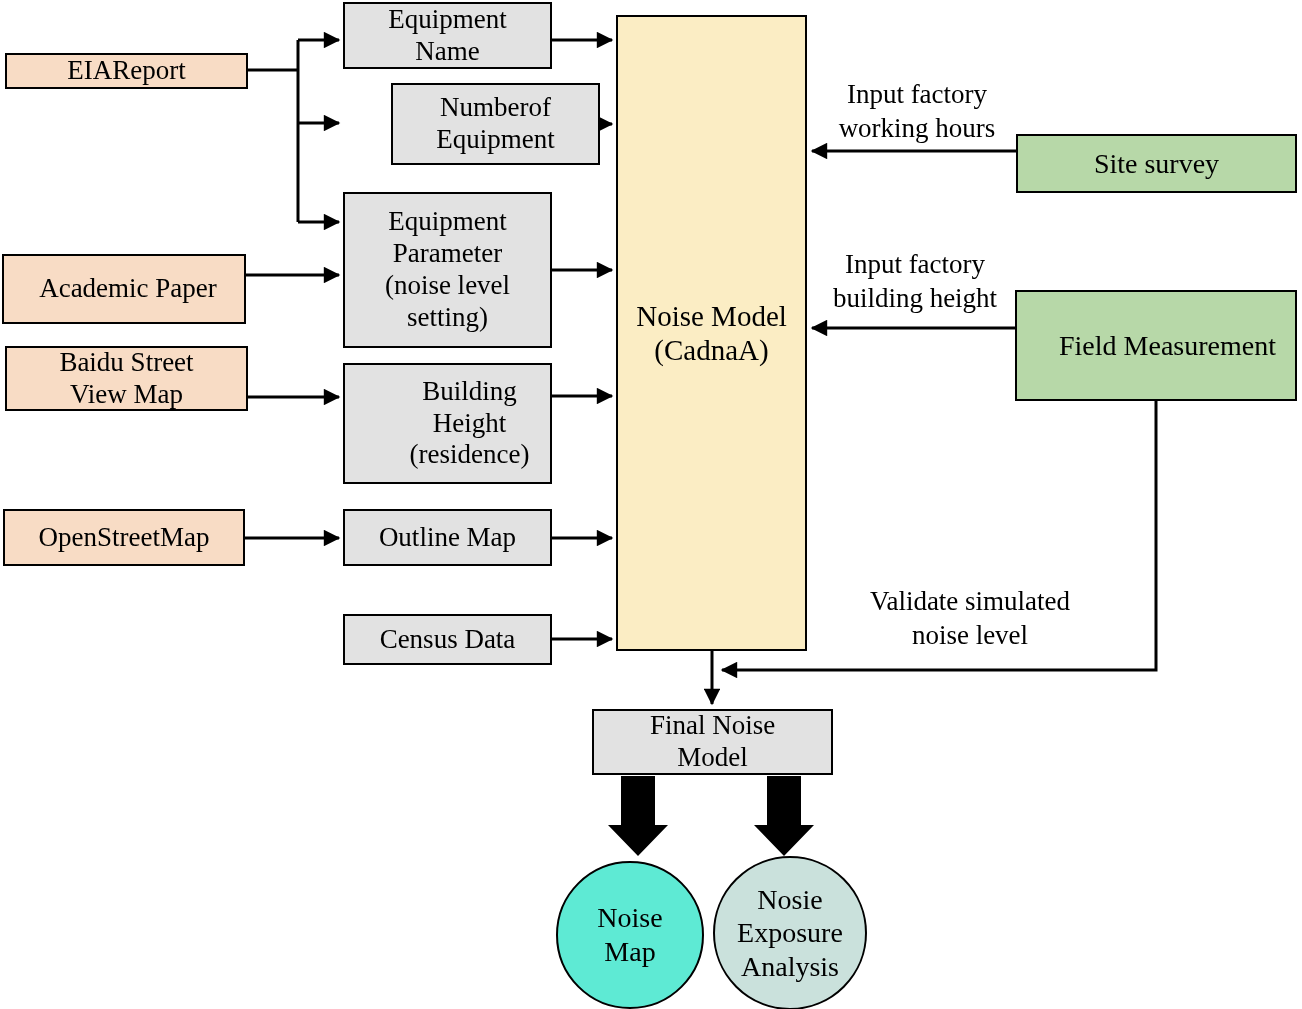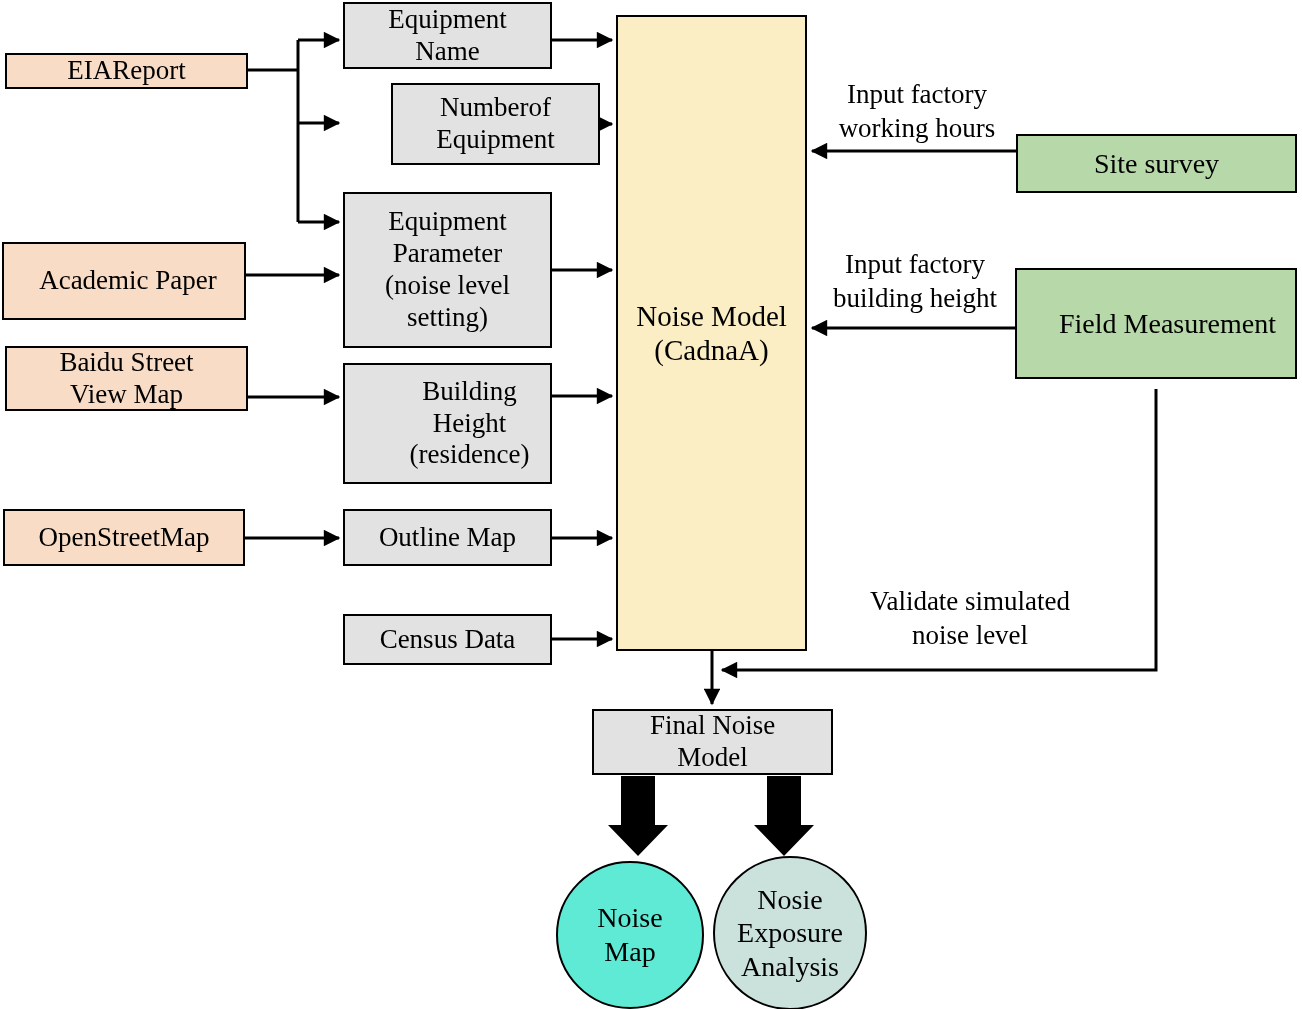--- a/index.html
+++ b/index.html
@@ -47,32 +47,32 @@
   .edge-label {
     position: absolute;
     text-align: center;
     white-space: pre-line;
     line-height: 1.25;
     font-size: 27px;
     z-index: 2;
   }
   
   .n-eia      { left: 5px;    top: 53px;  width: 243px; height: 36px; }
-  .n-academic { left: 2px;    top: 242px; width: 244px; height: 78px; padding-left: 8px; }
+  .n-academic { left: 2px;    top: 254px; width: 244px; height: 70px; padding-left: 8px; }
   .n-baidu    { left: 5px;    top: 346px; width: 243px; height: 65px; }
   .n-osm      { left: 3px;    top: 509px; width: 242px; height: 57px; }
   .n-eqname   { left: 343px;  top: 2px;   width: 209px; height: 67px; }
   .n-numeq    { left: 343px;  top: 83px;  width: 209px; height: 82px; margin-left: 48px; }
   .n-eqparam  { left: 343px;  top: 192px; width: 209px; height: 156px; }
   .n-bheight  { left: 343px;  top: 363px; width: 209px; height: 121px; padding-left: 44px; }
   .n-outline  { left: 343px;  top: 509px; width: 209px; height: 57px; }
   .n-census   { left: 343px;  top: 614px; width: 209px; height: 51px; }
   .n-model    { left: 616px;  top: 15px;  width: 191px; height: 636px; }
   .n-survey   { left: 1016px; top: 134px; width: 281px; height: 59px; }
-  .n-fieldm   { left: 1015px; top: 268px; width: 282px; height: 111px; padding-left: 23px; }
+  .n-fieldm   { left: 1015px; top: 290px; width: 282px; height: 111px; padding-left: 23px; }
   .n-final    { left: 592px;  top: 709px; width: 241px; height: 66px; }
   .n-noisemap { left: 556px;  top: 861px; width: 148px; height: 148px; background: #5eead4; }
   .n-exposure { left: 713px;  top: 856px; width: 154px; height: 154px; background: #cae1dc; }
   .l-hours    { left: 812px;  top: 78px;  width: 210px; }
   .l-bheight  { left: 805px;  top: 248px; width: 220px; }
   .l-validate { left: 850px;  top: 585px; width: 240px; }
 </style>
 </head>
 <body>
 

